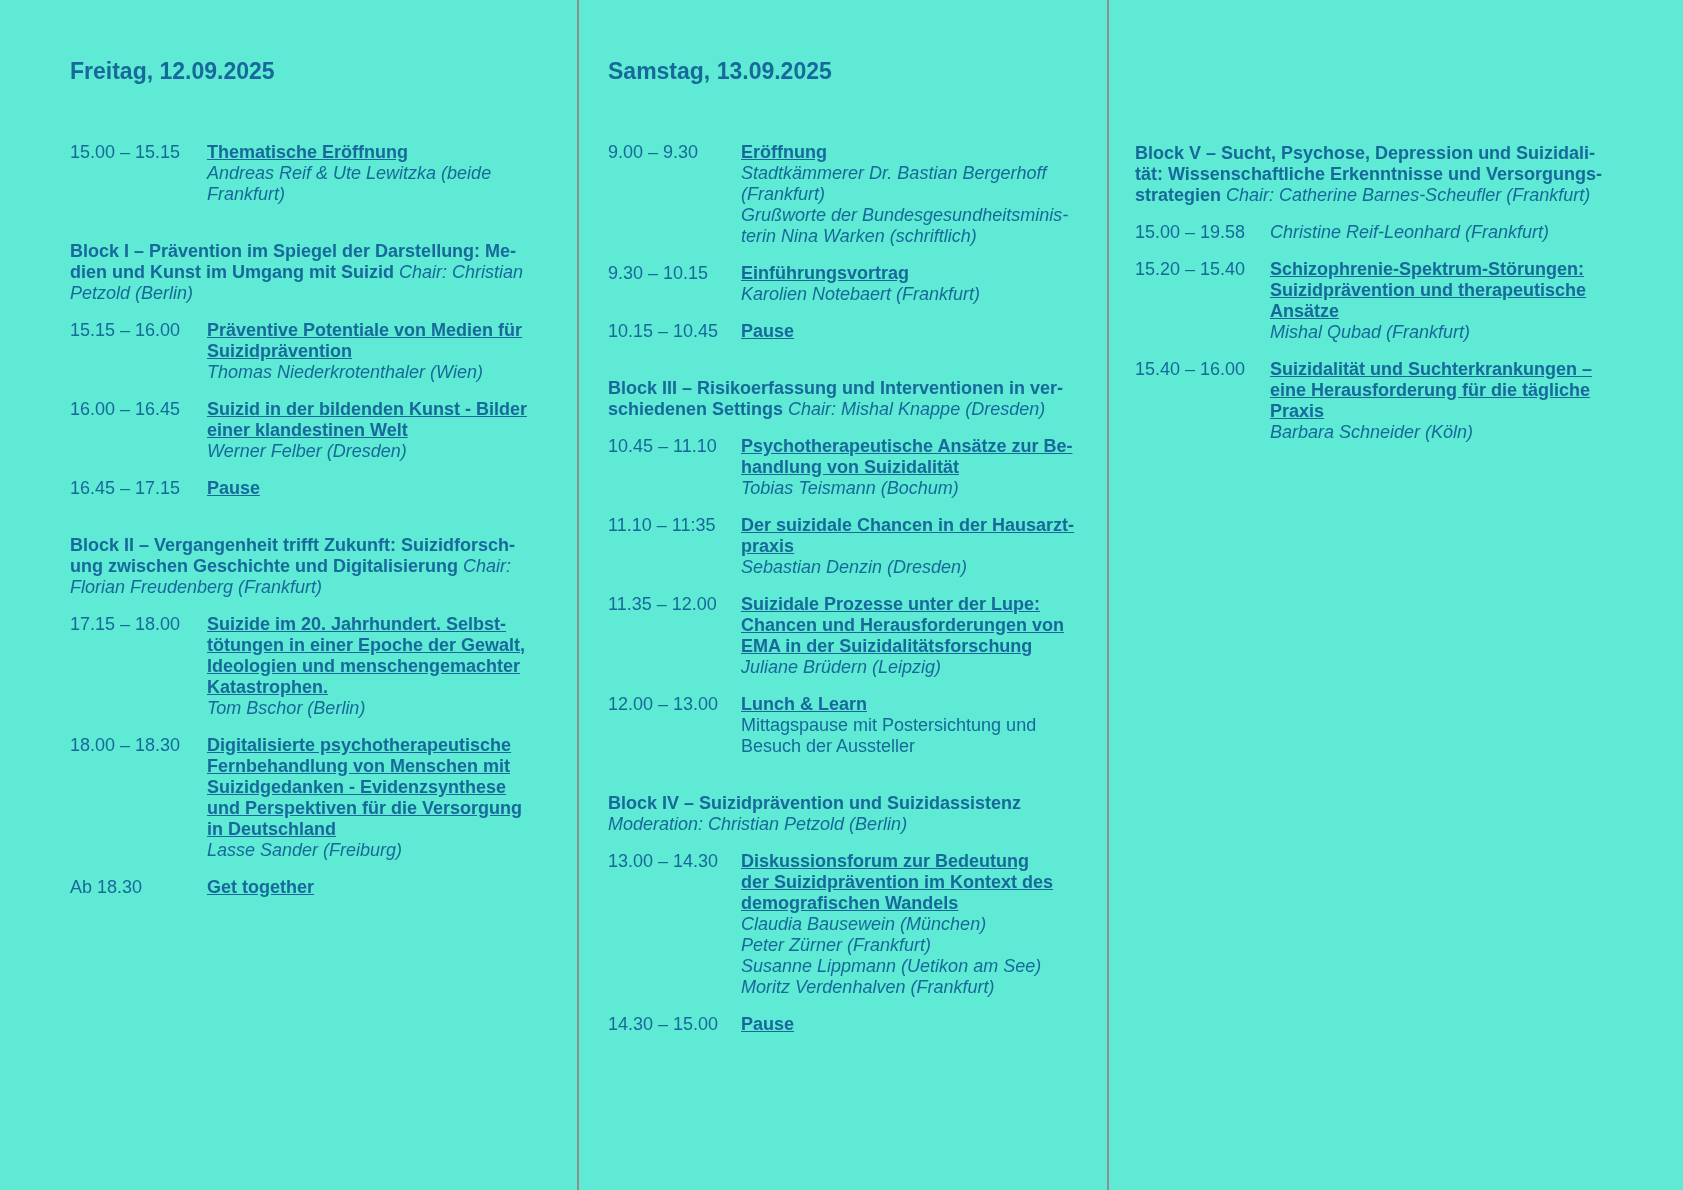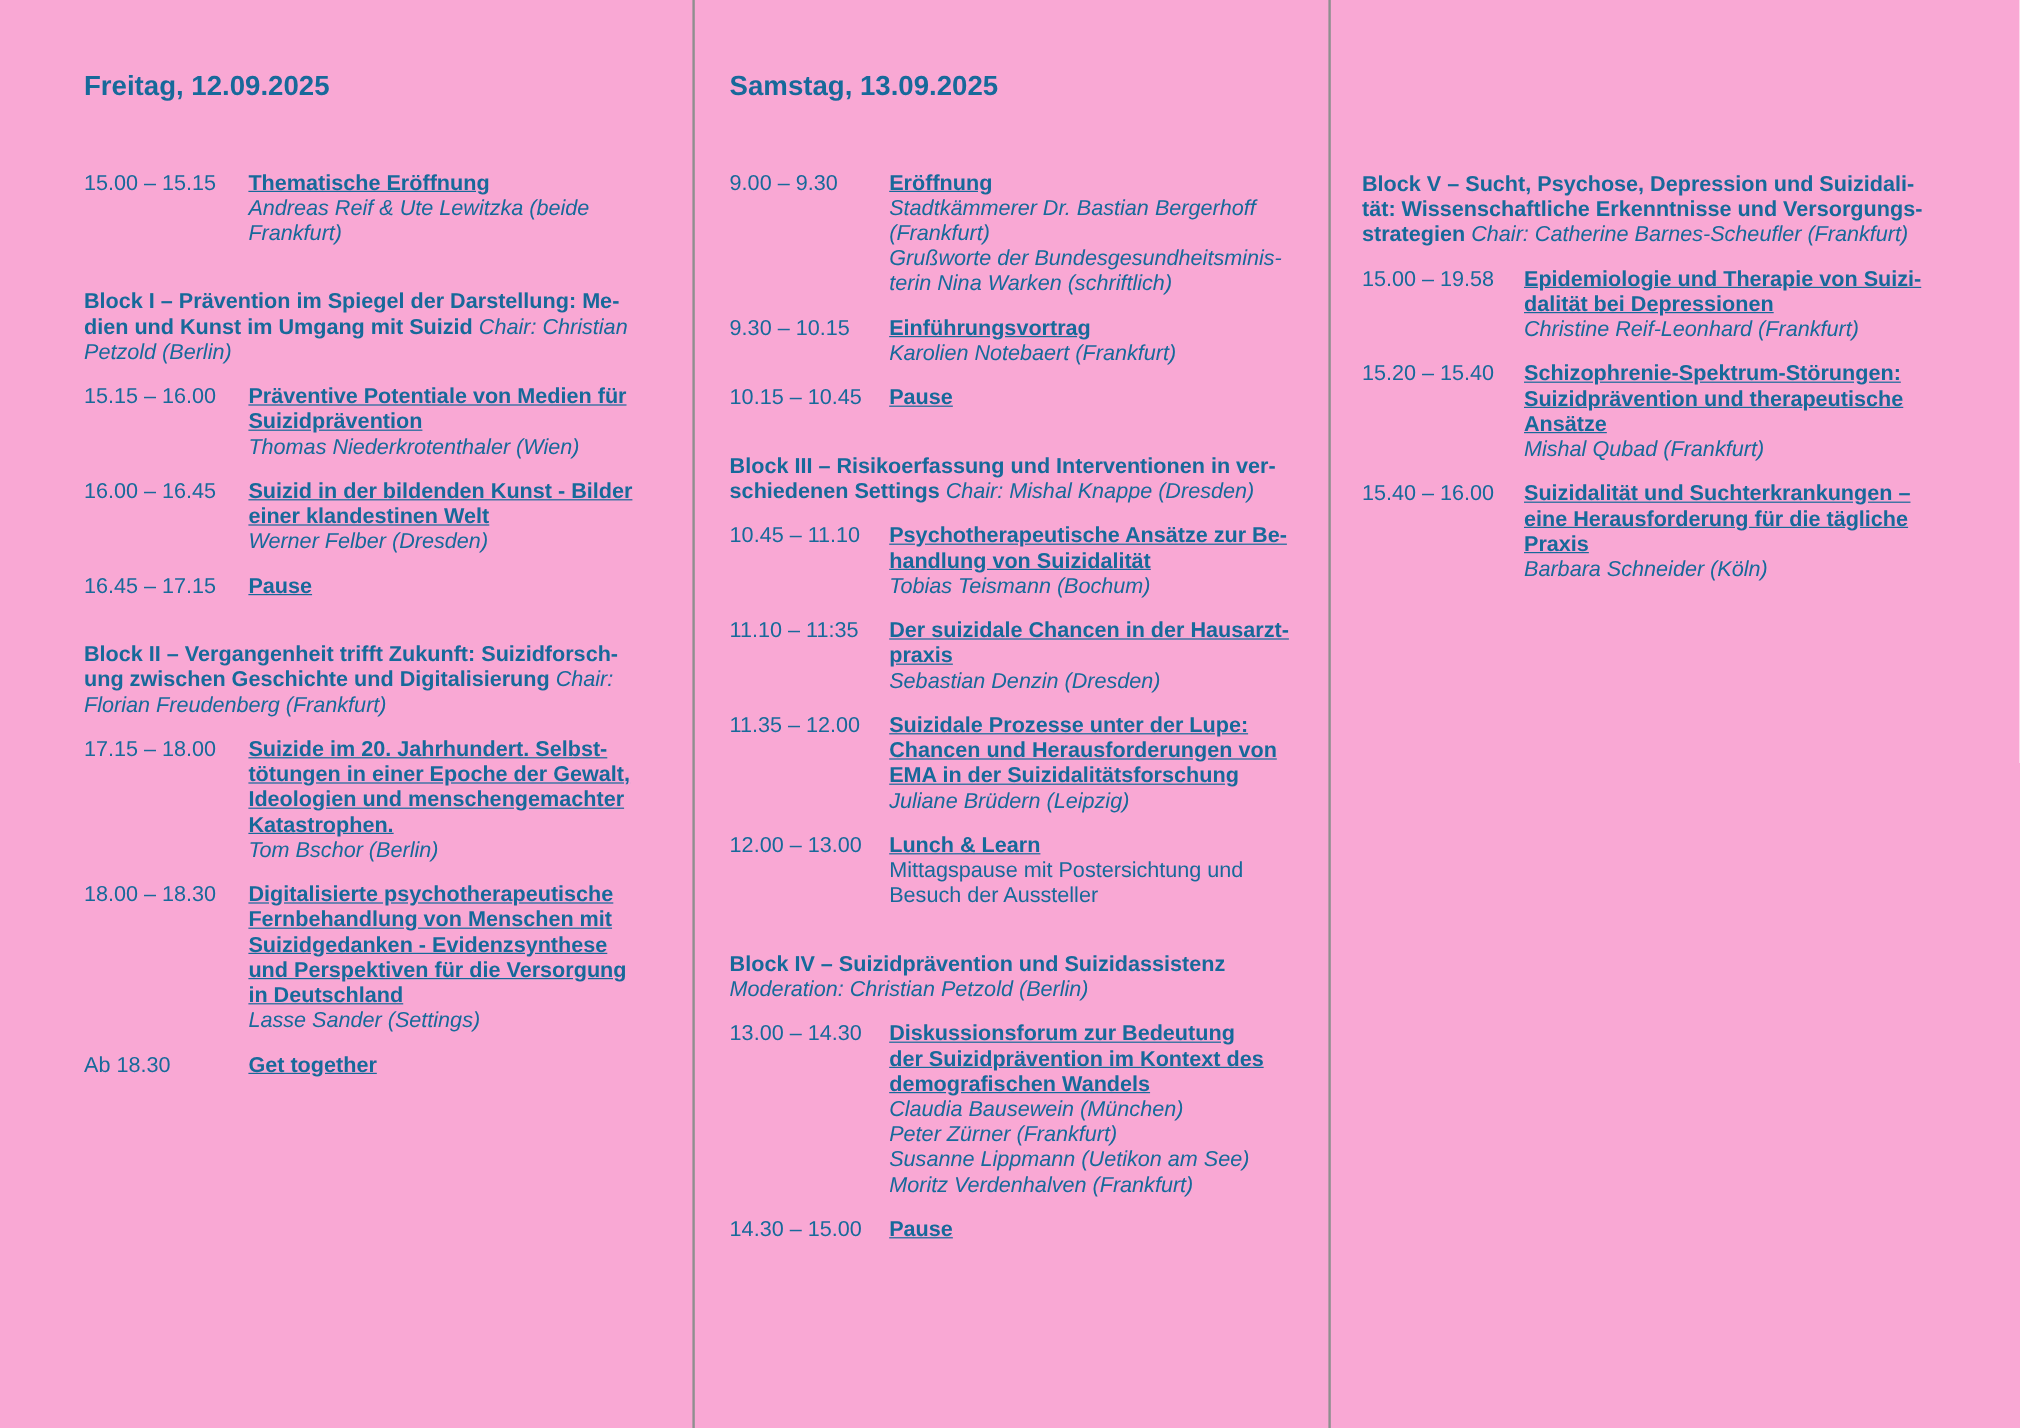--- a/index.html
+++ b/index.html
@@ -1,18 +1,18 @@
 <!DOCTYPE html>
 <html><head>
 <meta charset="utf-8">
 <style>
   html,body { margin:0; padding:0; background:#ffffff; }
   .page {
     position:relative; width:1683px; height:1190px; overflow:hidden;
-    background:#f9a8d4; color:#17699a;
+    background:#5eead4; color:#17699a;
     font-family:"Liberation Sans", sans-serif;
     font-size:18px; line-height:21px;
   }
   .divider { position:absolute; top:0; height:1190px; width:2px; background:#8f8f8f; }
   .divider-1 { left:577px; }
   .divider-2 { left:1107px; }
   .col { position:absolute; top:0; }
   .col-1 { left:70px;  width:480px; padding-top:58px; }
   .col-2 { left:608px; width:470px; padding-top:58px; }
   .col-3 { left:1135px; width:520px; padding-top:143px; }
@@ -96,21 +96,21 @@
     </div>
 
     <div class="entry">
       <div class="time">18.00 – 18.30</div>
       <div class="ebody">
         <div class="title">Digitalisierte psychotherapeutische
 Fernbehandlung von Menschen mit
 Suizidgedanken - Evidenzsynthese
 und Perspektiven für die Versorgung
 in Deutschland</div>
-        <div class="speakers">Lasse Sander (Settings)</div>
+        <div class="speakers">Lasse Sander (Freiburg)</div>
       </div>
     </div>
 
     <div class="entry">
       <div class="time">Ab 18.30</div>
       <div class="ebody">
         <div class="title">Get together</div>
       </div>
     </div>
   </div>
@@ -210,22 +210,20 @@
 
   <div class="col col-3">
 
     <div class="block first"><span class="b">Block V – Sucht, Psychose, Depression und Suizidali-
 tät: Wissenschaftliche Erkenntnisse und Versorgungs-
 strategien</span><span class="i"> Chair: Catherine Barnes-Scheufler (Frankfurt)</span></div>
 
     <div class="entry">
       <div class="time">15.00 – 19.58</div>
       <div class="ebody">
-        <div class="title">Epidemiologie und Therapie von Suizi-
-dalität bei Depressionen</div>
         <div class="speakers">Christine Reif-Leonhard (Frankfurt)</div>
       </div>
     </div>
 
     <div class="entry">
       <div class="time">15.20 – 15.40</div>
       <div class="ebody">
         <div class="title">Schizophrenie-Spektrum-Störungen:
 Suizidprävention und therapeutische
 Ansätze</div>

